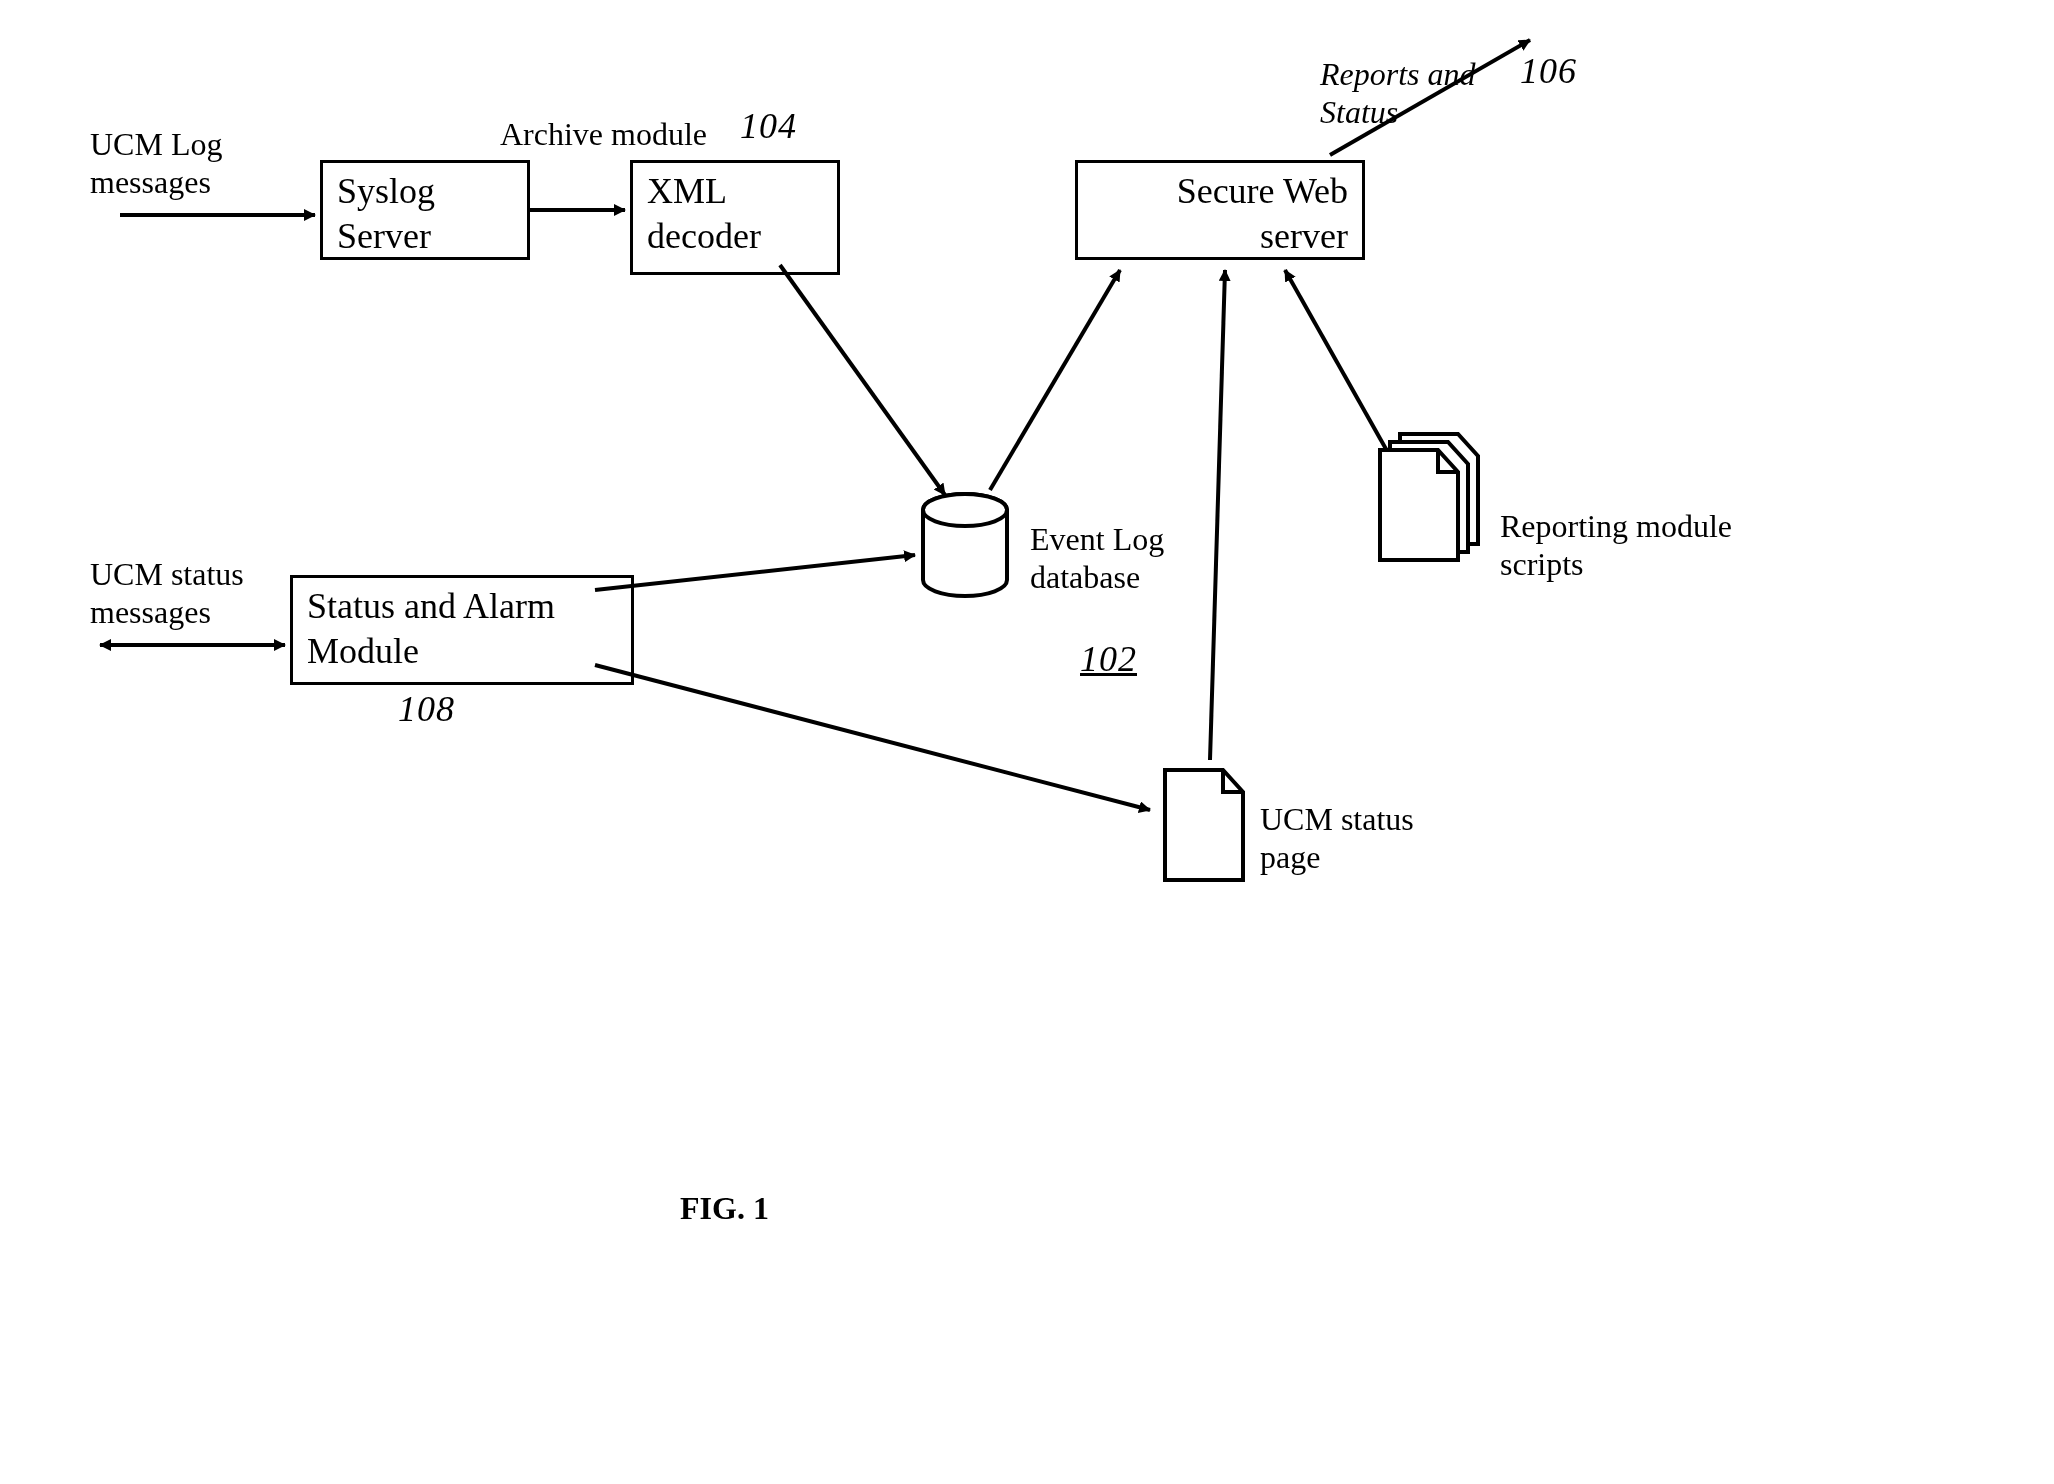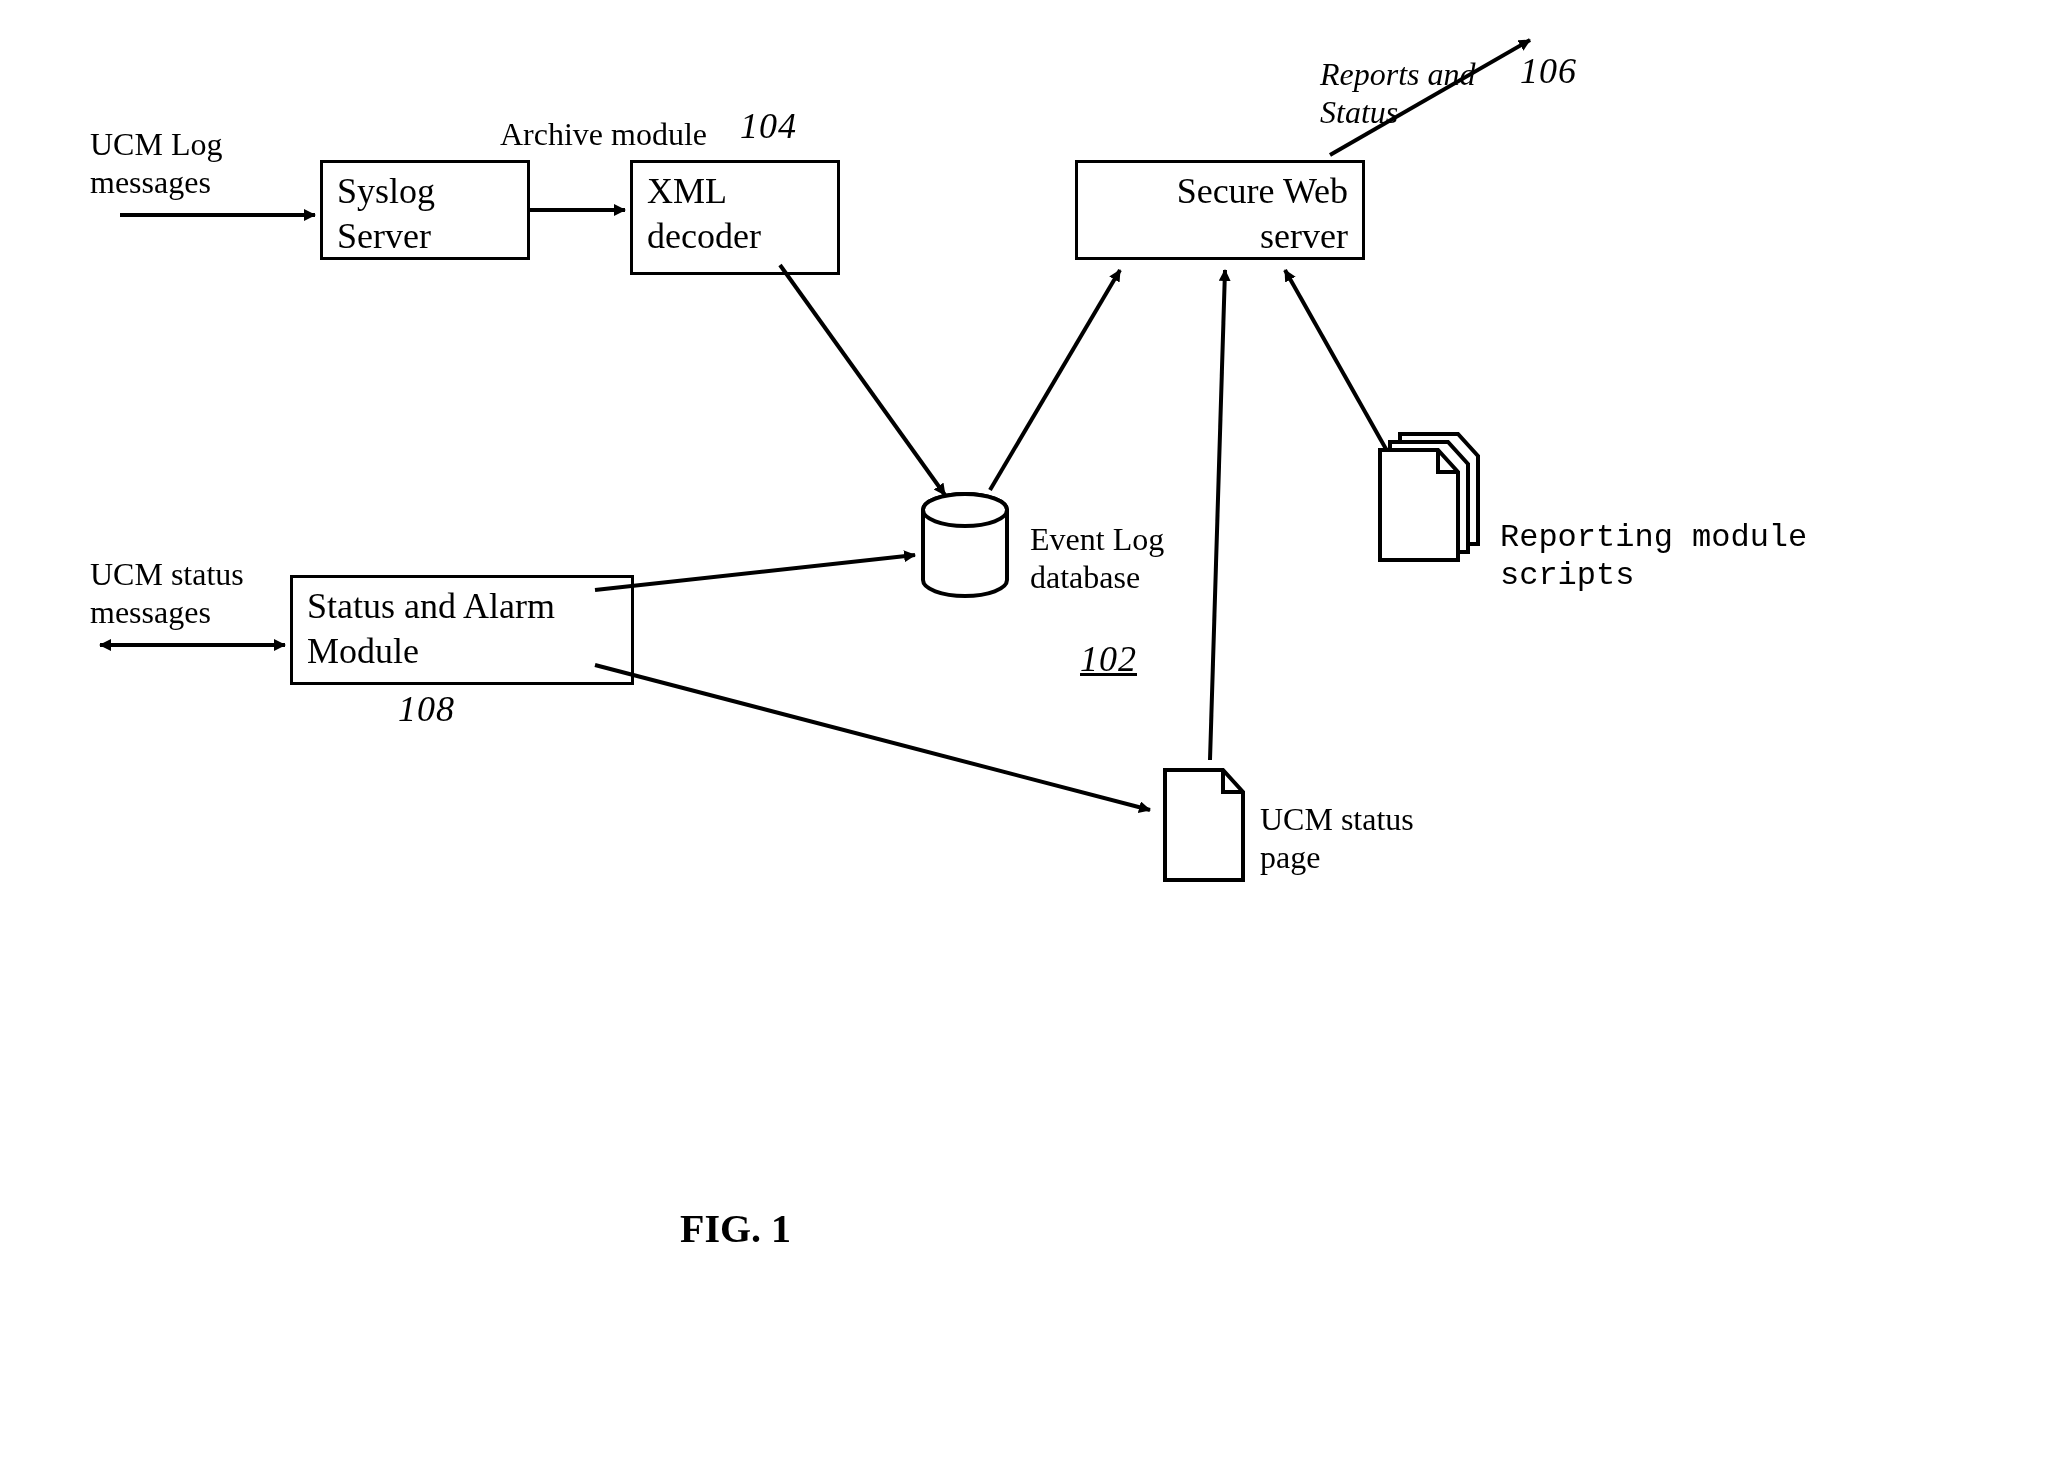--- a/index.html
+++ b/index.html
@@ -34,22 +34,21 @@
   .italic { font-style: italic; }
   .hand {
     font-family: "Comic Sans MS", "Segoe Script", cursive;
     font-style: italic;
     font-size: 36px;
     letter-spacing: 1px;
   }
   .fig {
     position: absolute;
     font-weight: bold;
-    font-size: 40px;
-    margin-top: 15px;
+    font-size: 32px;
   }
   svg.overlay {
     position: absolute;
     left: 0; top: 0;
     width: 2054px; height: 1484px;
     pointer-events: none;
   }
 </style>
 </head>
 <body>
@@ -83,21 +82,21 @@
   <div class="box" style="left:290px; top:575px; width:344px; height:110px;">Status and Alarm
 Module</div>
 
   <div class="label hand" style="left:370px; top:688px;margin-left:28px;">108</div>
 
   <div class="label" style="left:1030px; top:520px;">Event Log
 database</div>
 
   <div class="label hand" style="left:1080px; top:638px;text-decoration:underline;">102</div>
 
-  <div class="label" style="left:1500px; top:519px;font-family:Liberation Mono, monospace;">Reporting module
+  <div class="label" style="left:1500px; top:507px;">Reporting module
 scripts</div>
 
   <div class="label" style="left:1260px; top:800px;">UCM status
 page</div>
 
   <div class="fig" style="left:680px; top:1190px;">FIG. 1</div>
 
   <svg class="overlay" viewBox="0 0 2054 1484">
     <defs>
       <marker id="arrow" markerWidth="14" markerHeight="14" refX="11" refY="6" orient="auto" markerUnits="userSpaceOnUse">

